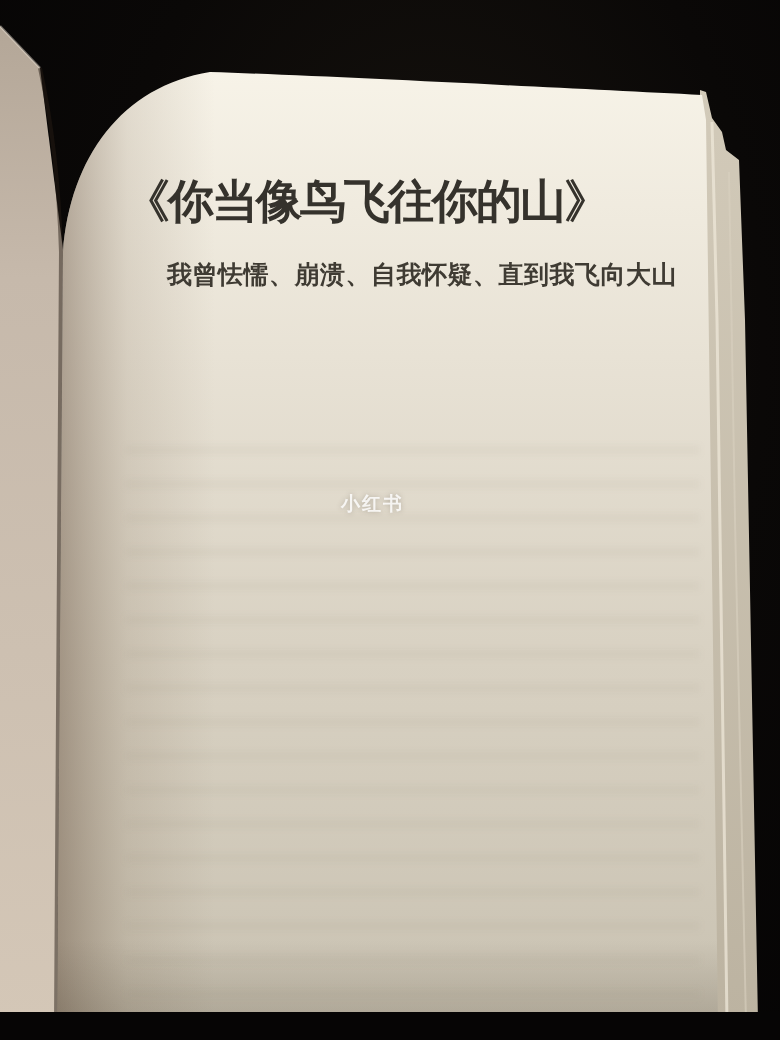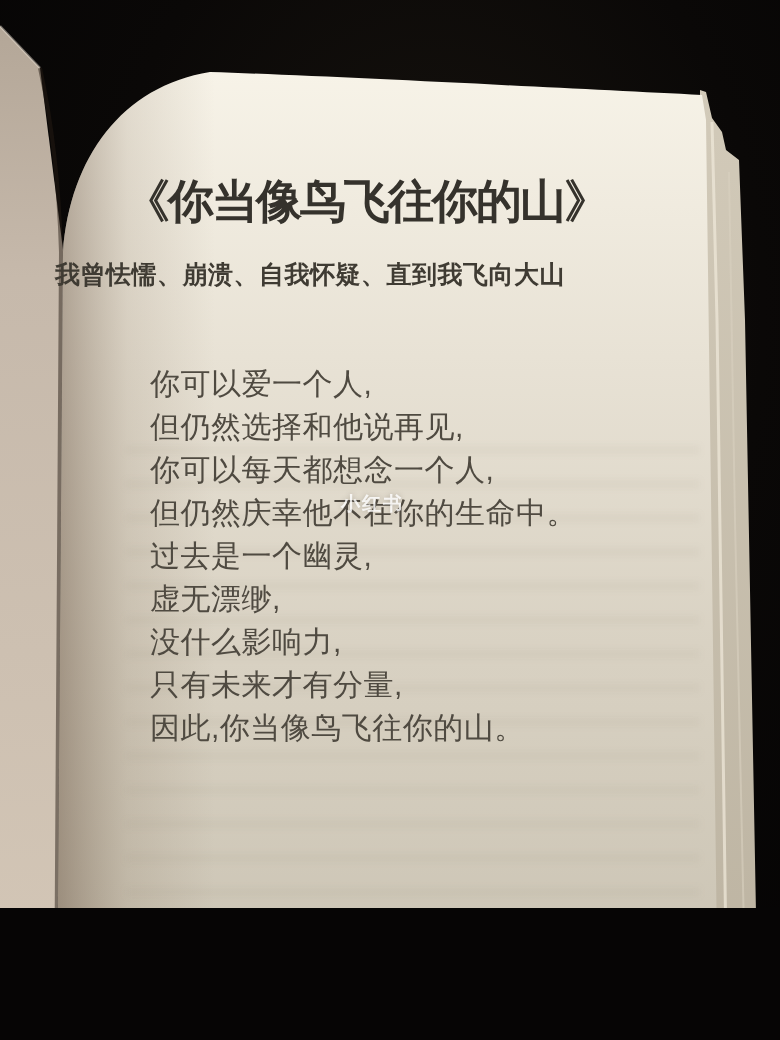--- a/index.html
+++ b/index.html
@@ -1,18 +1,18 @@
 <!DOCTYPE html>
 <html><head>
 <meta charset="utf-8">
 <style>
   html, body { margin: 0; padding: 0; background: #060505; }
   .photo {
     position: relative;
-    width: 780px; height: 908px;
+    width: 780px; height: 1012px;
     overflow: hidden;
     background: radial-gradient(ellipse at 55% 35%, #18140f 0%, #0a0807 55%, #050404 100%);
     font-family: "Liberation Sans", "DejaVu Sans", sans-serif;
   }
   .book-svg { position: absolute; left: 0; top: 0; }
 
   .ghost-text {
     position: absolute; left: 125px; top: 445px; width: 575px; height: 555px;
     background: repeating-linear-gradient(180deg,
       rgba(148,138,120,0.13) 0px, rgba(148,138,120,0.13) 10px,
@@ -23,21 +23,21 @@
 
   .book-title {
     position: absolute; left: 55px; top: 176px; width: 622px;
     text-align: center;
     font-size: 46px; font-weight: 700; line-height: 1.1;
     letter-spacing: -2px;
     color: #35322c;
   }
   .book-subtitle {
     position: absolute; left: 55px; top: 258px; width: 622px;
-    text-align: left;
+    text-align: right;
     font-size: 25px; font-weight: 700;
     letter-spacing: 0.5px;
     color: #3f3b33;
   }
   .poem {
     position: absolute; left: 150px; top: 362px; width: 540px;
     font-size: 30px; line-height: 43px;
     letter-spacing: 0.5px;
     color: #4f4a41;
     font-weight: 400;
@@ -95,27 +95,16 @@
     <path d="M 210 72 C 330 76 560 88 702 95 L 706 120 L 718 1022 L 57 1022 L 63 252 C 70 158 122 86 210 72 Z" fill="url(#gradGutter)"></path>
     <path d="M 210 72 C 330 76 560 88 702 95 L 706 120 L 718 1022 L 57 1022 L 63 252 C 70 158 122 86 210 72 Z" fill="url(#gradBottom)"></path>
   </svg>
 
   <div class="ghost-text"></div>
 
   <div class="book-title">《你当像鸟飞往你的山》</div>
 
   <div class="book-subtitle">我曾怯懦、崩溃、自我怀疑、直到我飞向大山</div>
 
-  <div class="poem">
-    <div>你可以爱一个人,</div>
-    <div>但仍然选择和他说再见,</div>
-    <div>你可以每天都想念一个人,</div>
-    <div>但仍然庆幸他不在你的生命中。</div>
-    <div>过去是一个幽灵,</div>
-    <div>虚无漂缈,</div>
-    <div>没什么影响力,</div>
-    <div>只有未来才有分量,</div>
-    <div>因此,你当像鸟飞往你的山。</div>
-  </div>
 
   <div class="watermark">小红书</div>
 
 </div>
 
 </body></html>

